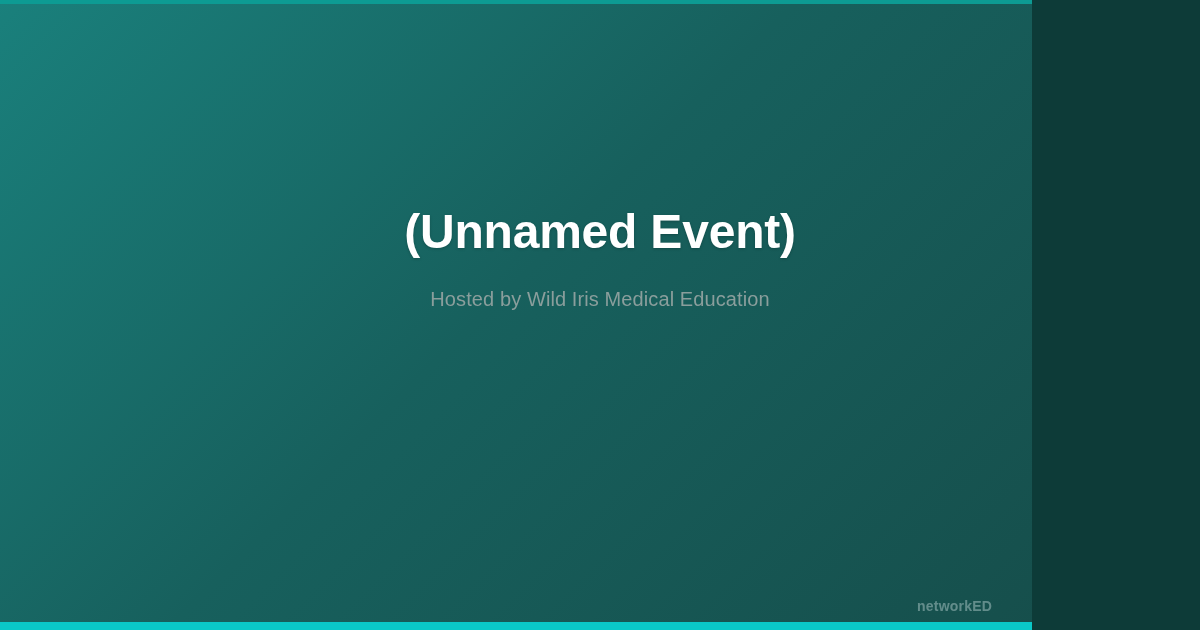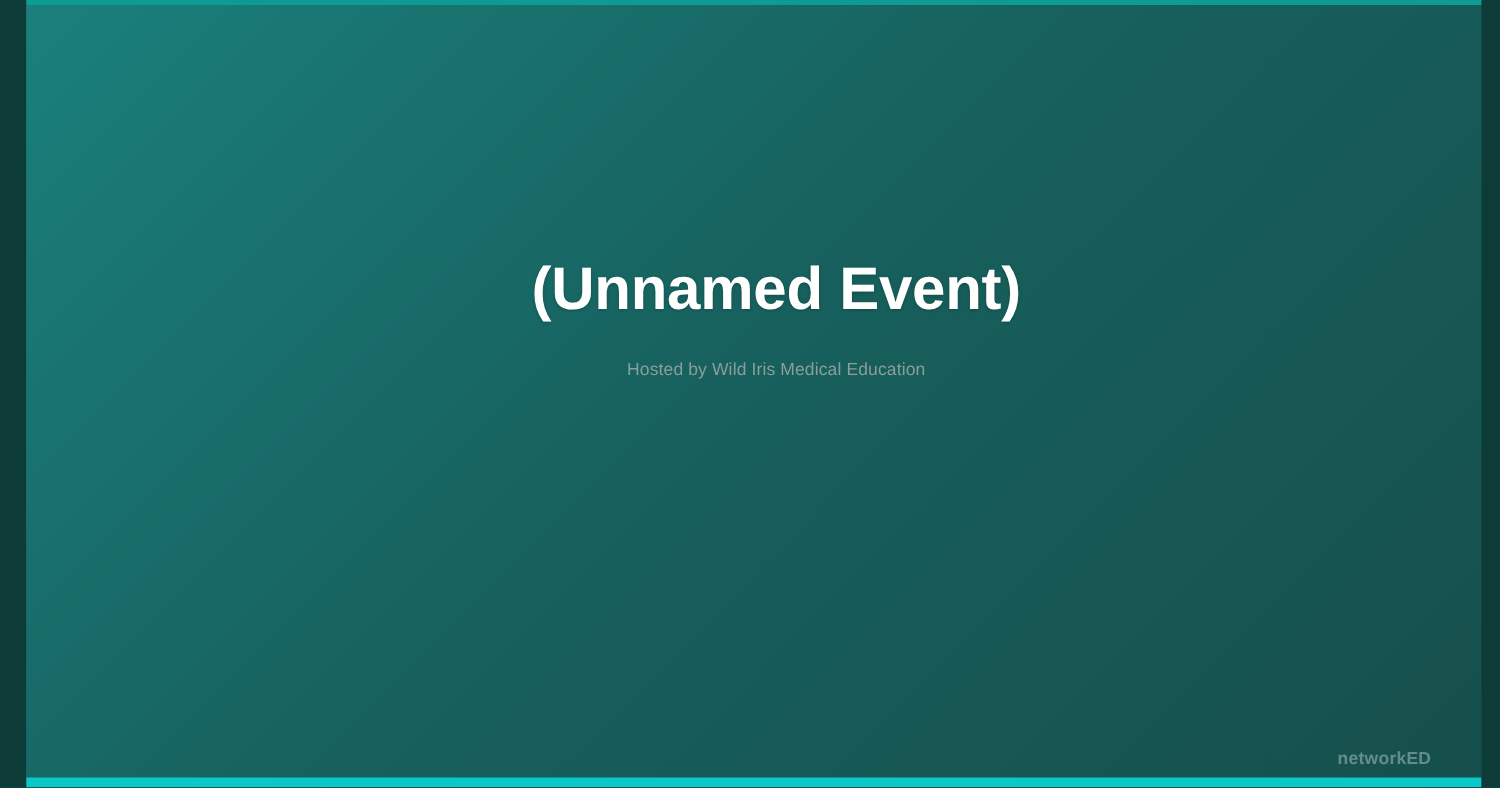--- a/index.html
+++ b/index.html
@@ -4,32 +4,31 @@
 <title>Event Share Card</title>
 <style>
   html, body {
     margin: 0;
     padding: 0;
     background: #0d3b38;
   }
 
   .og-card {
     position: relative;
-    width: 1164px;
+    width: 1032px;
     height: 630px;
     overflow: hidden;
     box-sizing: border-box;
     font-family: "Liberation Sans", "DejaVu Sans", sans-serif;
     background-color: #17605d;
     background-image: linear-gradient(135deg, #1a807c 0%, #17605d 48%, #164f4c 100%);
     display: flex;
     flex-direction: column;
     align-items: center;
     justify-content: flex-start;
-    margin-left: 21px;
   }
 
   
   .accent-top {
     position: absolute;
     top: 0;
     left: 0;
     width: 1200px;
     height: 4px;
     background: #0d9b93;
@@ -72,21 +71,21 @@
     text-align: center;
     letter-spacing: -0.2px;
     text-shadow: 0 1px 3px rgba(0, 0, 0, 0.22);
     max-width: 1040px;
   }
 
   .event-host {
     margin: 0;
     padding: 0 80px;
     margin-top: 25px;
-    font-size: 14px;
+    font-size: 20px;
     font-weight: normal;
     line-height: 1.35;
     color: #8a9e9c;
     text-align: center;
     letter-spacing: 0.1px;
     max-width: 1040px;
   }
 
   
   .brand-watermark {

